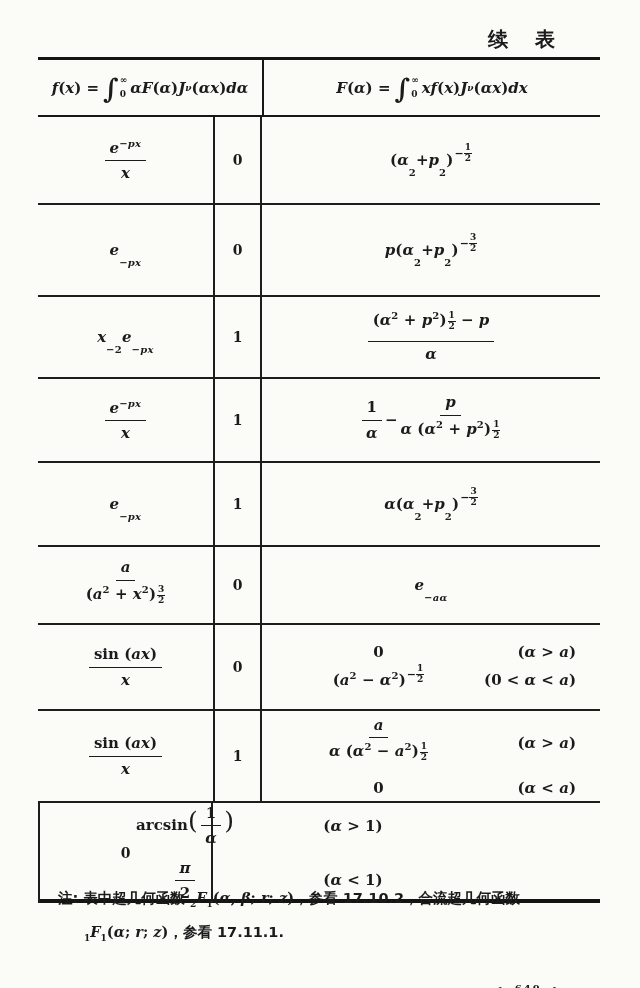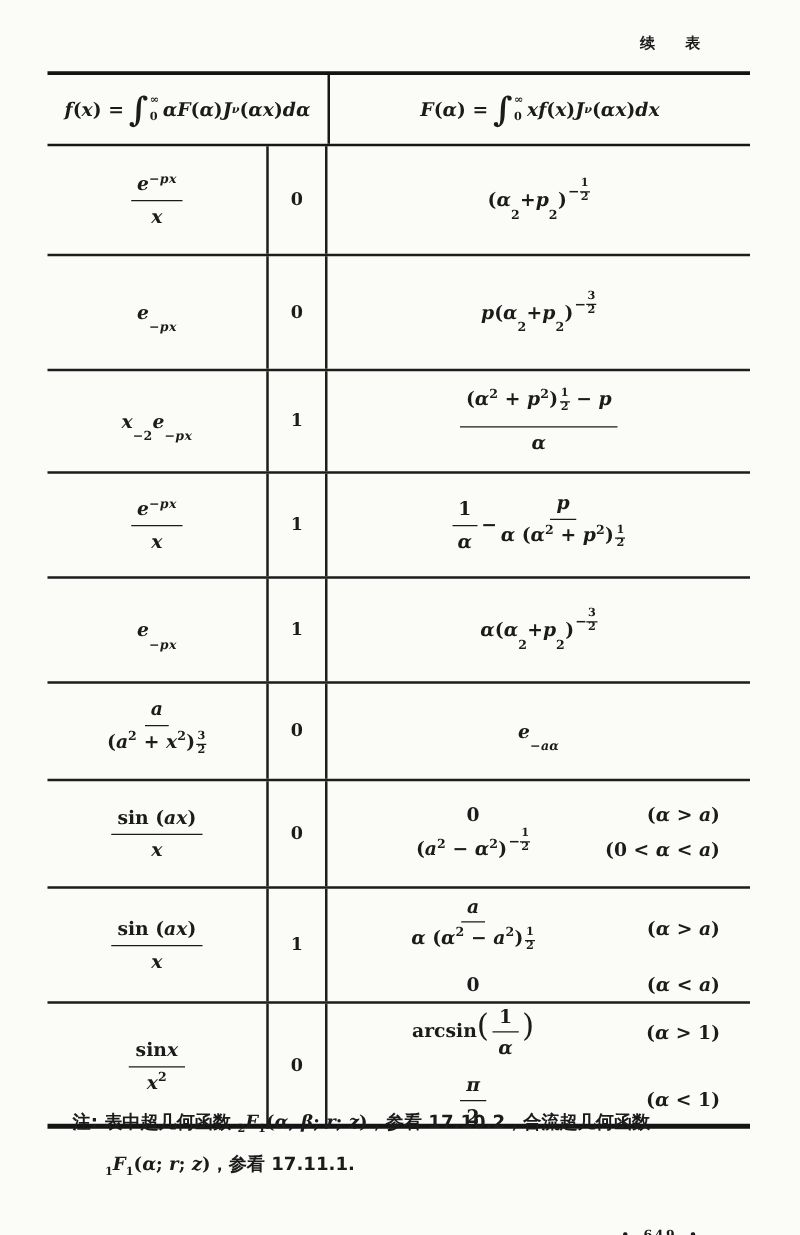--- a/index.html
+++ b/index.html
@@ -7,23 +7,23 @@
     width:640px;height:988px;
     background:#e9e9e6;
     font-family:"DejaVu Serif", serif;
   }
   .page{
     position:relative;width:640px;height:988px;
     background:#fbfbf8;color:#1b1b1b;overflow:hidden;
   }
   
   .cont-label{
-    position:absolute;top:26px;left:512px;
+    position:absolute;top:26px;left:488px;
     font-family:"DejaVu Sans", sans-serif;
-    font-size:12px;font-weight:bold;letter-spacing:10px;white-space:nowrap;
+    font-size:20px;font-weight:bold;letter-spacing:10px;white-space:nowrap;
   }
   
   .xtable{
     position:absolute;left:38px;top:57px;width:562px;
     border-top:3px solid #141414;
     border-bottom:4px solid #141414;
     font-weight:bold;
   }
   .thead{
     display:grid;grid-template-columns:224px 1fr;
@@ -254,26 +254,20 @@
               </div>
               <div class="fline">
                 <span class="ex">0</span>
                 <span class="cond">(<i>α</i> &lt; <i>a</i>)</span>
               </div>
             </div>
           </div>
   </div>
 
   <div class="trow">
-    <div class="td c1">
-            <span class="fr">
-              <span class="nu2">sin<i>x</i></span>
-              <span class="de"><i>x</i><sup>2</sup></span>
-            </span>
-          </div>
     <div class="td c2">0</div>
     <div class="td c3">
             <div class="l2">
               <div class="fline">
                 <span class="ex">arcsin<span class="bp">(</span><span class="fr">
                     <span class="nu2">1</span>
                     <span class="de"><i>α</i></span>
                   </span><span class="bp">)</span></span>
                 <span class="cond">(<i>α</i> &gt; 1)</span>
               </div>

